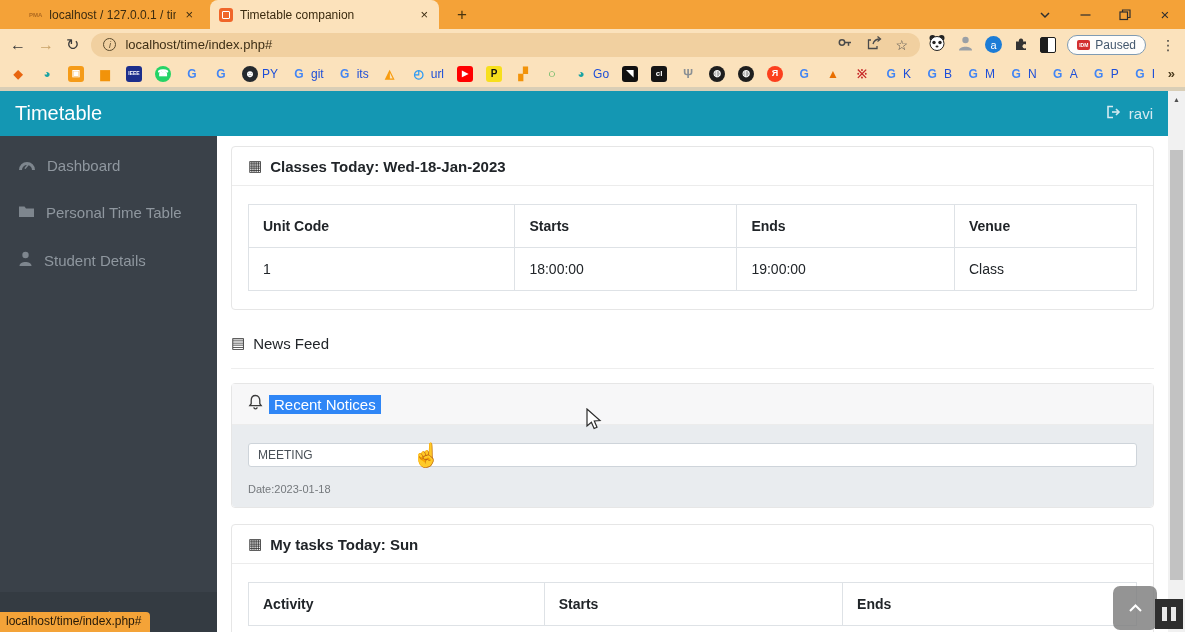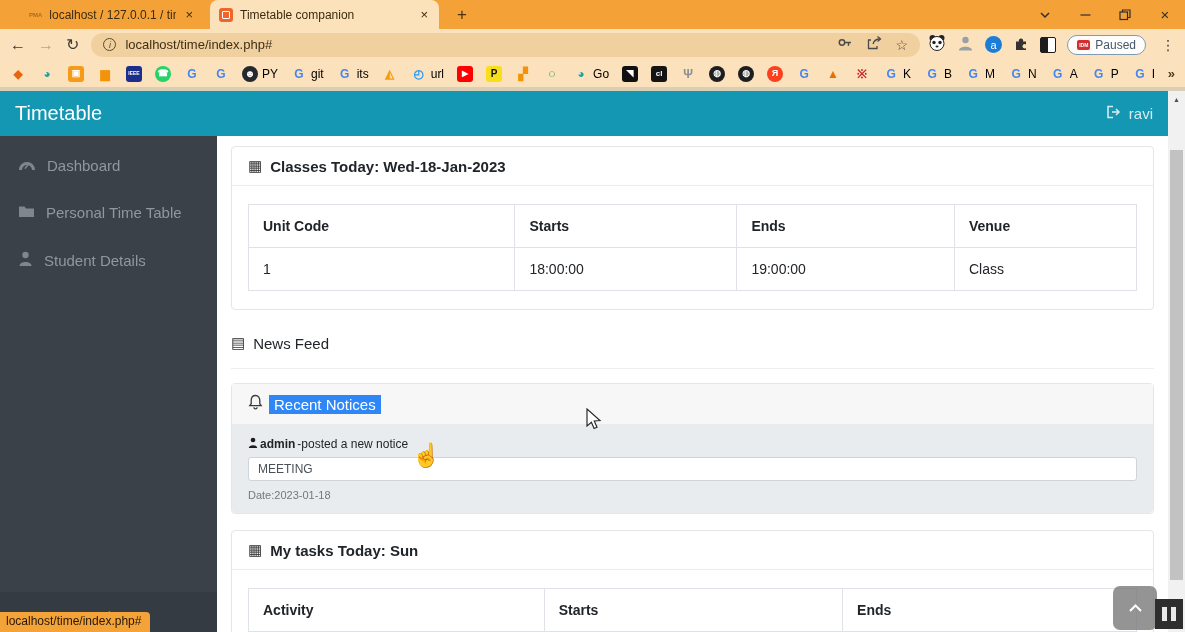--- a/index.html
+++ b/index.html
@@ -36,21 +36,21 @@
   .idm-badge { background:#D32F2F; color:#fff; font-size:5px; font-weight:bold; padding:2px 2px; border-radius:2px; letter-spacing:0; }
   .paused-label { font-size:12px; color:#44586E; }
   .kebab { font-size:14px; color:#3A3A3A; margin-left:4px; }
 
   
   .bookmarks { position:absolute; top:60px; left:0; right:0; height:31px; background:#FBE2BC; border-bottom:4px solid #D9CEB6; display:flex; align-items:center; padding:0 10px; }
   .bm-list { display:flex; align-items:center; gap:13px; overflow:hidden; white-space:nowrap; flex:1; }
   .bm { display:inline-flex; align-items:center; gap:4px; }
   .bmi { width:16px; height:16px; border-radius:3px; font-size:12px; font-weight:bold; display:inline-flex; align-items:center; justify-content:center; line-height:1; }
   .bmi.circle { border-radius:50%; }
-  .bml { font-size:12px; color:#000000; }
+  .bml { font-size:12px; color:#1d4ed8; }
   .bm-more { font-size:13px; color:#4A3A1D; margin-left:8px; font-weight:bold; }
 
   
   .app-navbar { position:absolute; top:91px; left:0; right:17px; height:45px; background:#1497B3; display:flex; align-items:center; padding:0 15px; }
   .brand { color:#fff; font-size:20px; }
   .user { margin-left:auto; display:flex; align-items:flex-end; gap:7px; color:#D5EAF1; font-size:15px; }
 
   .sidebar { position:absolute; top:136px; left:0; width:217px; bottom:0; background:#3A4149; }
   .side-item { display:flex; align-items:center; gap:11px; padding:15px 18px; color:#8F979F; font-size:15px; }
   .side-item:first-child { margin-top:6px; }
@@ -66,21 +66,21 @@
   th { font-weight:bold; }
 
   .newsfeed { margin:24px 14px 0; padding-bottom:16px; border-bottom:1px solid #EEEEEE; display:flex; align-items:center; gap:8px; font-size:15px; color:#212529; }
 
   .notices-head { background:#F7F7F8; border-bottom:1px solid #ECECEC; padding:10px 16px; display:flex; align-items:center; gap:6px; }
   .notices-title { background:#2F86F6; color:#fff; font-size:15px; font-weight:normal; padding:1px 5px; }
   .notices-body { background:#E9ECEF; padding:12px 16px 12px; border-radius:0 0 4px 4px; }
   .author-line { display:flex; align-items:center; gap:2px; font-size:12px; color:#212529; }
   .author-name { font-weight:bold; }
   .notice-input { display:block; width:100%; margin-top:6px; height:24px; background:#fff; border:1px solid #CED4DA; border-radius:3px; font-size:12px; color:#495057; padding:0 9px; font-family:"Liberation Sans", sans-serif; }
-  .date-label { margin-top:8px; font-size:11px; color:#74787C; }
+  .date-label { margin-top:16px; font-size:11px; color:#74787C; }
 
   
   .scrollbar { position:absolute; top:91px; right:0; width:17px; bottom:0; background:#F1F1F1; }
   .sb-arrow { height:16px; display:flex; align-items:center; justify-content:center; font-size:7px; color:#505050; }
   .sb-thumb { position:absolute; top:59px; left:2px; right:2px; height:430px; background:#C2C2C2; }
 
   
   .statusbubble { position:absolute; left:0; bottom:0; height:20px; background:#F4A338; color:#241808; font-size:12px; padding:2px 9px 0 6px; border-top-right-radius:4px; z-index:10; }
   .scrolltop { position:absolute; right:28px; bottom:2px; width:44px; height:44px; background:rgba(125,125,125,.82); border-radius:7px; display:flex; align-items:center; justify-content:center; z-index:9; }
   .pausecorner { position:absolute; right:2px; bottom:3px; width:28px; height:30px; background:#2E2E2E; display:flex; align-items:center; justify-content:center; gap:4px; z-index:11; }
@@ -393,30 +393,20 @@
       <div class="notices-head">
         <span>
           <svg width="15" height="16">
               <path d="M7.5 1.5 C4.5 1.5 3.2 3.9 3.2 6.6 L3.2 9.7 L1.8 11.7 L13.2 11.7 L11.8 9.7 L11.8 6.6 C11.8 3.9 10.5 1.5 7.5 1.5 Z" fill="none" stroke="#3A3A3A" stroke-width="1.3"></path>
               <path d="M5.9 13.2 a1.6 1.6 0 0 0 3.2 0" fill="none" stroke="#3A3A3A" stroke-width="1.3"></path>
             </svg>
         </span>
         <span class="notices-title">Recent Notices</span>
       </div>
       <div class="notices-body">
-        <div class="author-line">
-          <span>
-            <svg width="10" height="11">
-                <circle cx="5" cy="3" r="2.3" fill="#1d1d1d"></circle>
-                <path d="M0.8 11 C0.8 7.2 9.2 7.2 9.2 11 Z" fill="#1d1d1d"></path>
-              </svg>
-          </span>
-          <span class="author-name">admin</span>
-          <span>-posted a new notice</span>
-        </div>
         <input class="notice-input" type="text" value="MEETING" style="">
         <div class="date-label">Date:2023-01-18</div>
       </div>
     </div>
 
     <div class="card" style="margin-top:16px;">
       <div class="card-head">
         <span class="grid-glyph">▦</span>
         <span>My tasks Today: Sun</span>
       </div>

